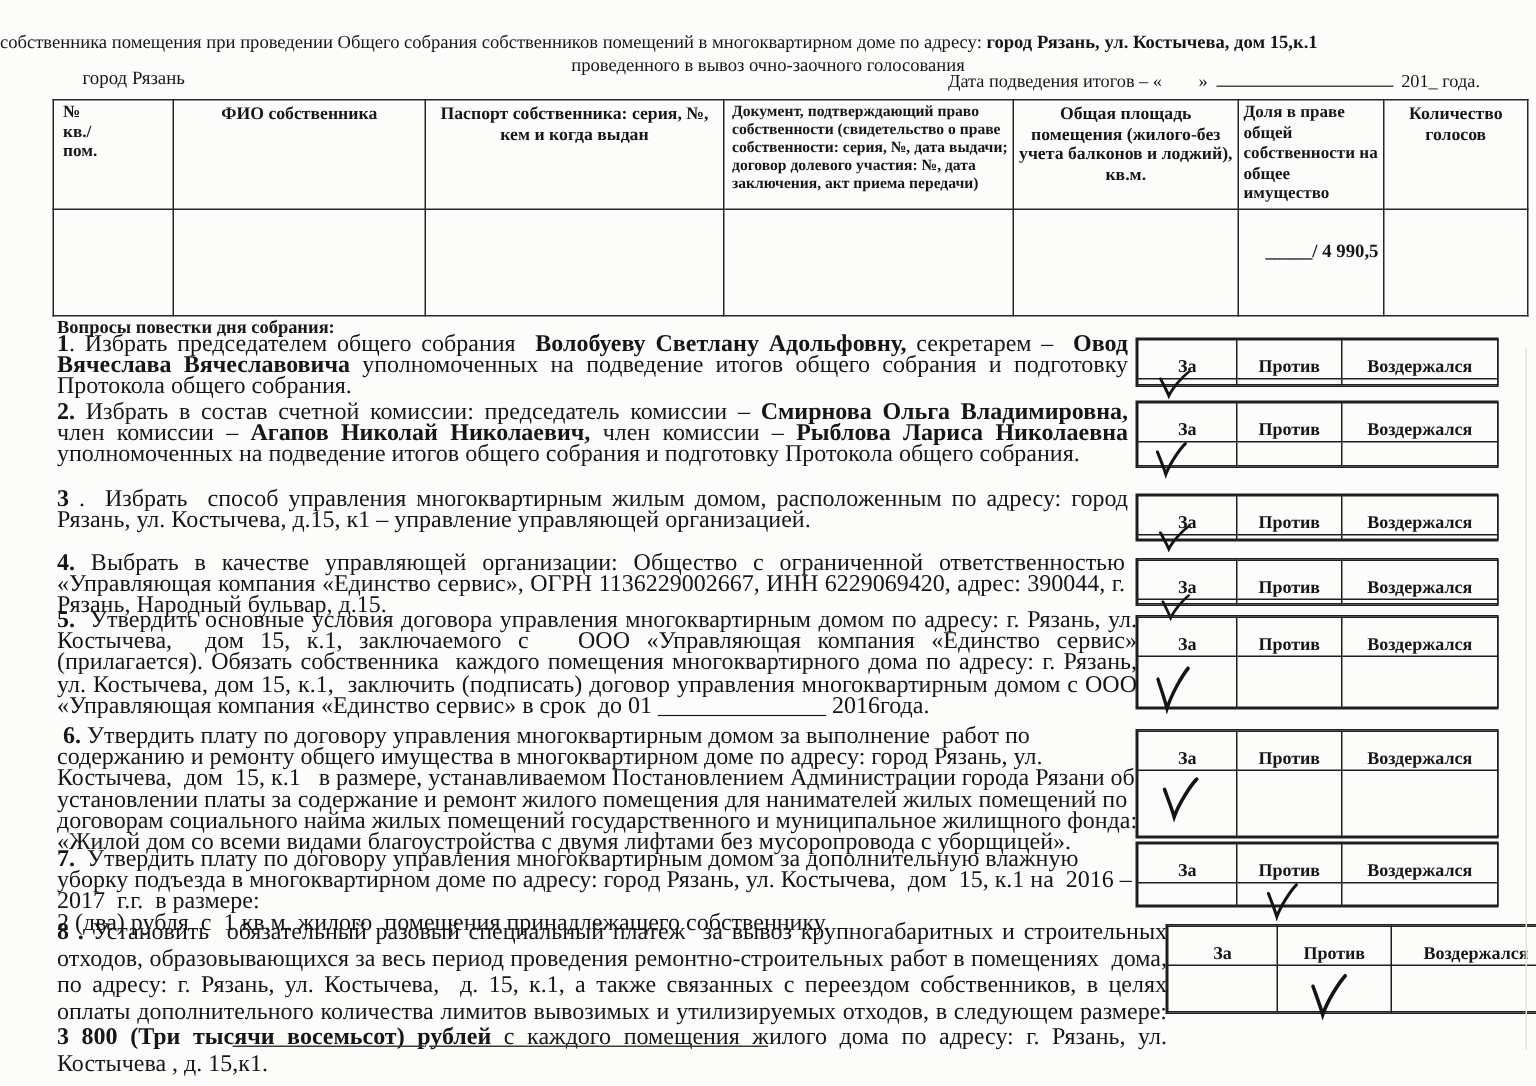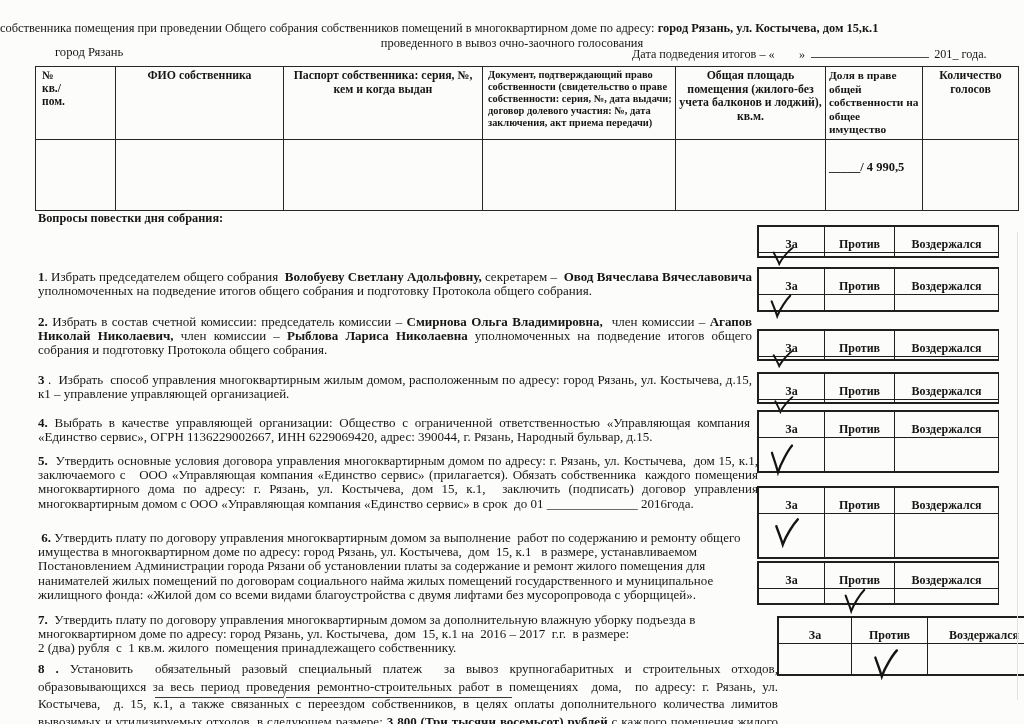--- a/index.html
+++ b/index.html
@@ -19,25 +19,25 @@
   
   .owner-table{position:absolute;top:66px;left:35px;width:983px;border-collapse:collapse;
                table-layout:fixed;}
   .owner-table th,.owner-table td{border:1px solid #262626;vertical-align:top;
                padding:2px 3px;overflow:hidden;}
   .owner-table th{font-weight:bold;}
   th.c1{font-size:11.5px;text-align:left;white-space:pre-line;padding-left:6px;line-height:13px;}
   th.c2,th.c3,th.c5,th.c7{font-size:11.8px;text-align:center;line-height:13.5px;}
   th.c4{font-size:10.4px;text-align:left;line-height:12px;padding-left:5px;}
   th.c6{font-size:11.4px;text-align:left;line-height:13.5px;}
-  .share-cell{font-weight:bold;font-size:12.5px;text-align:left;padding-top:20px !important;}
+  .share-cell{font-weight:bold;font-size:12.5px;text-align:right;padding-top:20px !important;}
   
   .agenda-heading{position:absolute;left:38px;top:211px;font-weight:bold;font-size:12.3px;text-align:right;}
-  .q{position:absolute;left:38px;font-size:13px;line-height:14.2px;text-align:justify;
-     white-space:pre-wrap;margin-top:47px;}
+  .q{position:absolute;left:38px;font-size:16px;line-height:14.2px;text-align:justify;
+     white-space:pre-wrap;}
   .q.left{text-align:left;}
   
   .vote-box{position:absolute;border:1.6px solid #1f1f1f;background:transparent;}
   table.vt{border-collapse:collapse;width:100%;height:100%;table-layout:fixed;}
   .vt th{border:1px solid #1f1f1f;border-bottom:1.4px solid #1f1f1f;font-weight:bold;
          font-size:12px;text-align:center;padding:10px 0 1px 0;height:14px;line-height:14px;}
   .vt td{border:1px solid #1f1f1f;position:relative;}
   .vt svg path{stroke:#141414;stroke-width:2.2;fill:none;stroke-linecap:round;}
   
   .sig{position:absolute;left:155px;top:686px;font-size:12px;}

